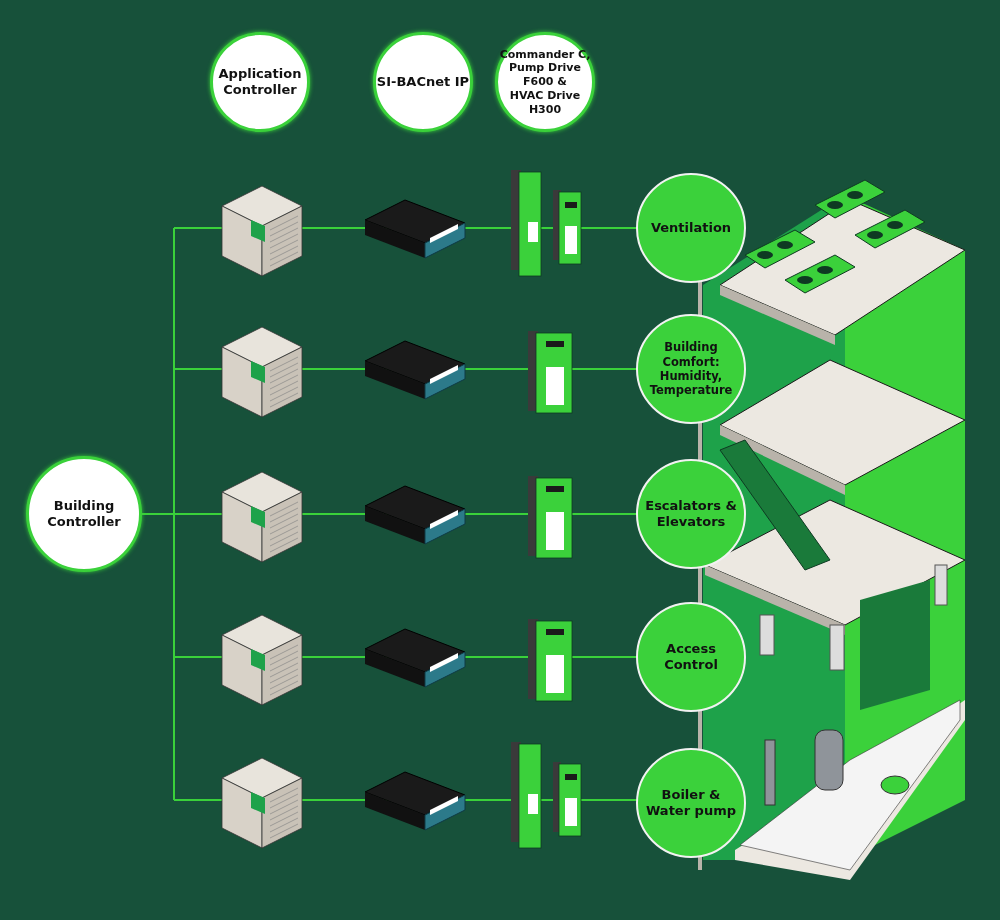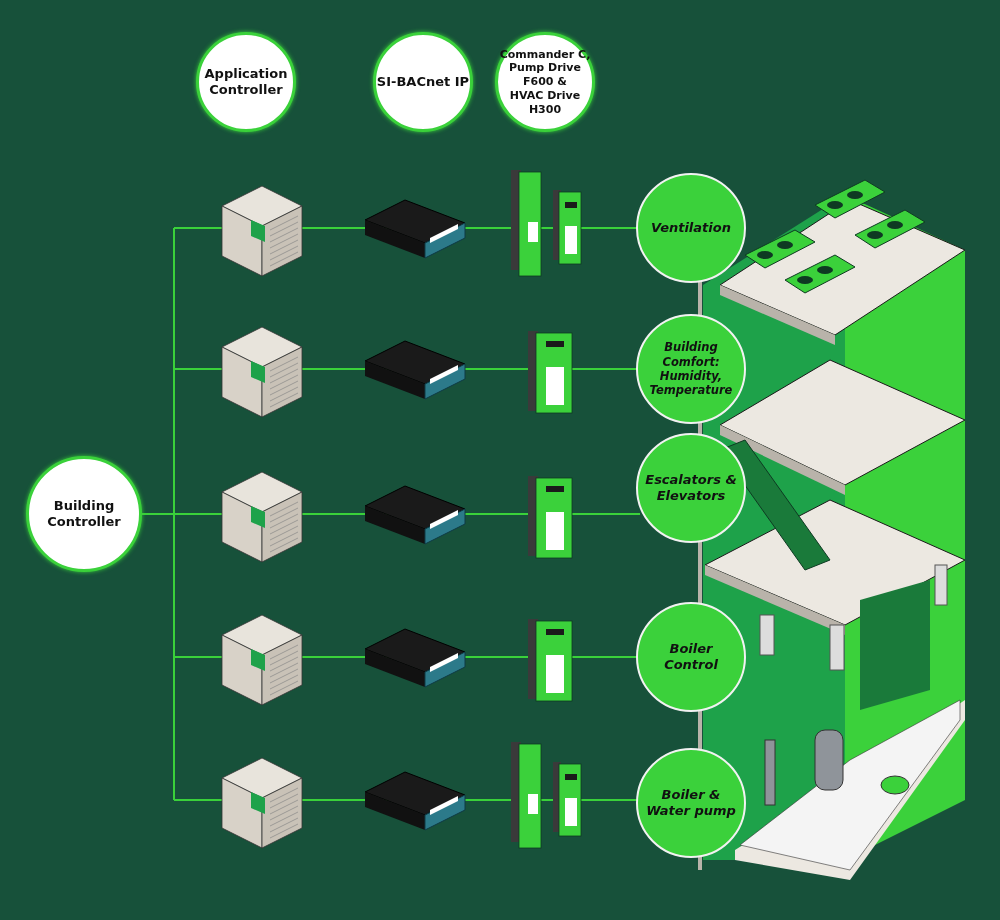--- a/index.html
+++ b/index.html
@@ -1,19 +1,19 @@
 <!DOCTYPE html>
 <html><head>
 <meta charset="utf-8">
 <style>
   html,body{margin:0;padding:0;}
   body{width:1000px;height:920px;background:#17513a;position:relative;overflow:hidden;font-family:"DejaVu Sans","Liberation Sans",sans-serif;}
   .circle{position:absolute;border-radius:50%;display:flex;align-items:center;justify-content:center;text-align:center;box-sizing:border-box;font-weight:bold;color:#111;}
   .circle.white{background:#fff;border:3px solid #3ad13a;box-shadow:0 0 4px #3ad13a;}
-  .circle.green{background:#3bd13b;border:2px solid #f2f2f2;font-style:italic;}
+  .circle.green{background:#3bd13b;border:2px solid #f2f2f2;}
   .circle span{display:block;white-space:pre-line;line-height:1.25;}
   .hdr{width:100px;height:100px;top:32px;font-size:13px;}
   .bc{left:26px;top:456px;width:116px;height:116px;font-size:13px;}
   .func{left:636px;width:110px;height:110px;font-size:13px;}
   .func.small span{font-size:11.5px;}
   svg.layer{position:absolute;left:0;top:0;}
 </style>
 </head>
 <body>
 
@@ -69,21 +69,21 @@
 
   <rect x="760" y="615" width="14" height="40" fill="#ddd" stroke="#555"></rect>
   <rect x="830" y="625" width="14" height="45" fill="#ddd" stroke="#555"></rect>
   <rect x="935" y="565" width="12" height="40" fill="#ddd" stroke="#555"></rect>
 
   <rect x="815" y="730" width="28" height="60" rx="10" fill="#8f949a" stroke="#333"></rect>
   <rect x="765" y="740" width="10" height="65" fill="#8f949a" stroke="#333"></rect>
   <ellipse cx="895" cy="785" rx="14" ry="9" fill="#3bd13b" stroke="#333"></ellipse>
 </svg>
 
-<div class="circle white hdr" style="left:196px">
+<div class="circle white hdr" style="left:210px">
     <span>Application
 Controller</span>
   </div>
 <div class="circle white hdr" style="left:373px">
     <span>SI-BACnet IP</span>
   </div>
 <div class="circle white hdr" style="left:495px;font-size:11px">
     <span>Commander C,
 Pump Drive
 F600 &amp;
@@ -244,24 +244,24 @@
 
 <div class="circle green func" style="top:173px">
     <span>Ventilation</span>
   </div>
 <div class="circle green func small" style="top:314px">
     <span>Building
 Comfort:
 Humidity,
 Temperature</span>
   </div>
-<div class="circle green func" style="top:433px">
+<div class="circle green func" style="top:459px">
     <span>Escalators &amp;
 Elevators</span>
   </div>
 <div class="circle green func" style="top:602px">
-    <span>Boiler
+    <span>Access
 Control</span>
   </div>
 <div class="circle green func" style="top:748px">
     <span>Boiler &amp;
 Water pump</span>
   </div>
 
 </body></html>

